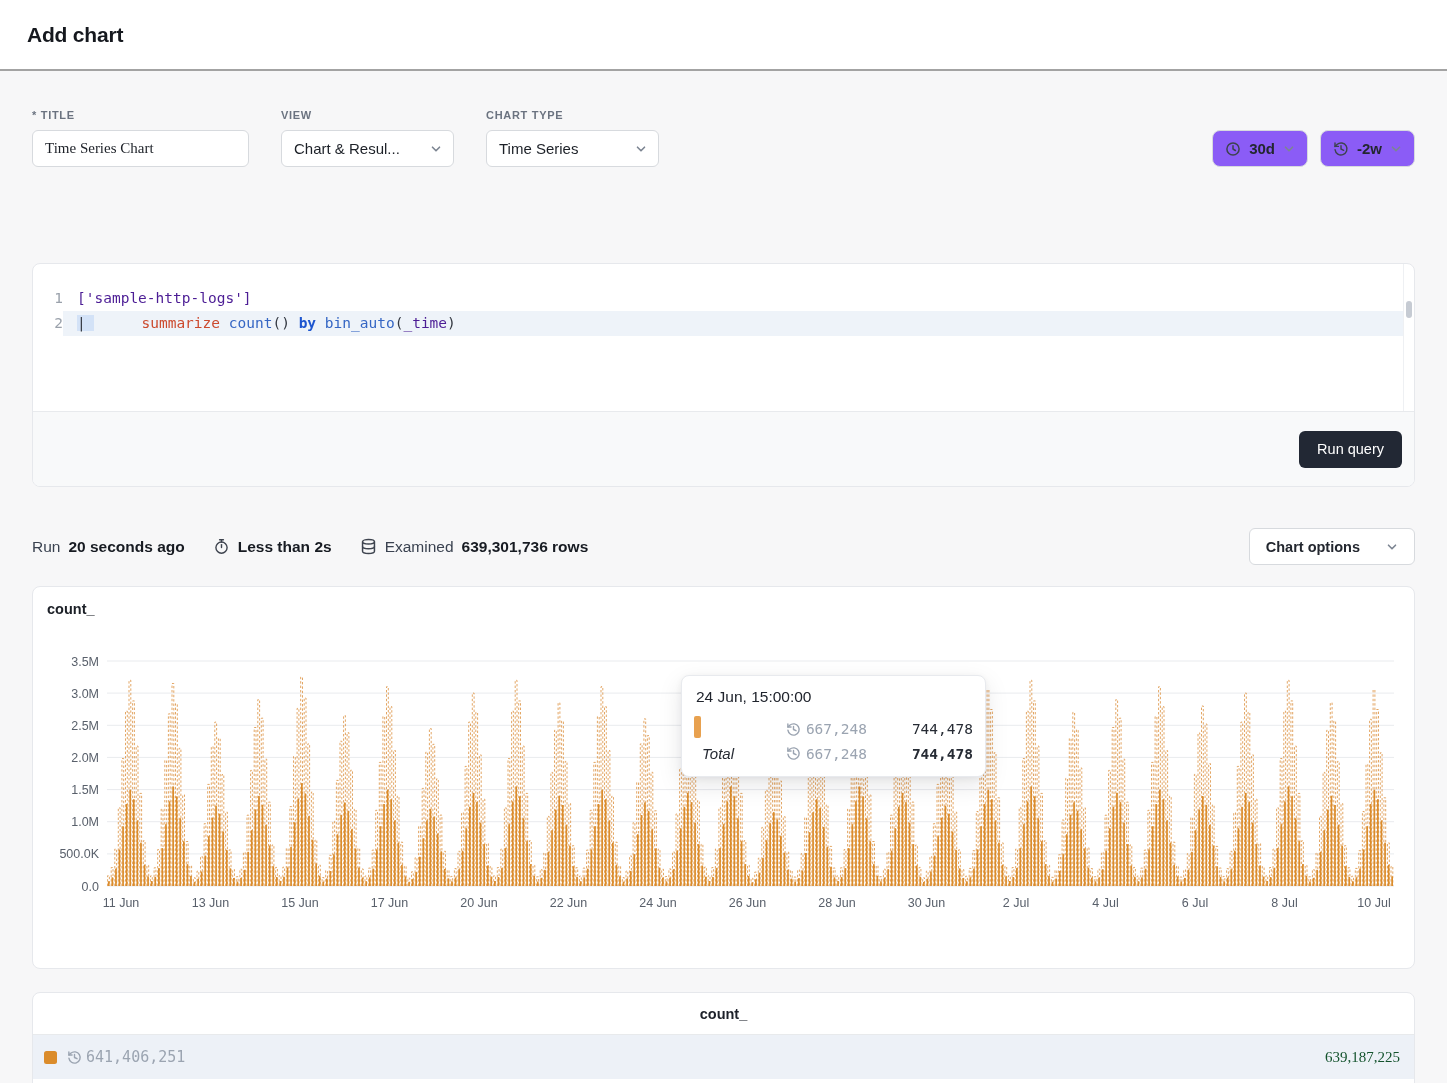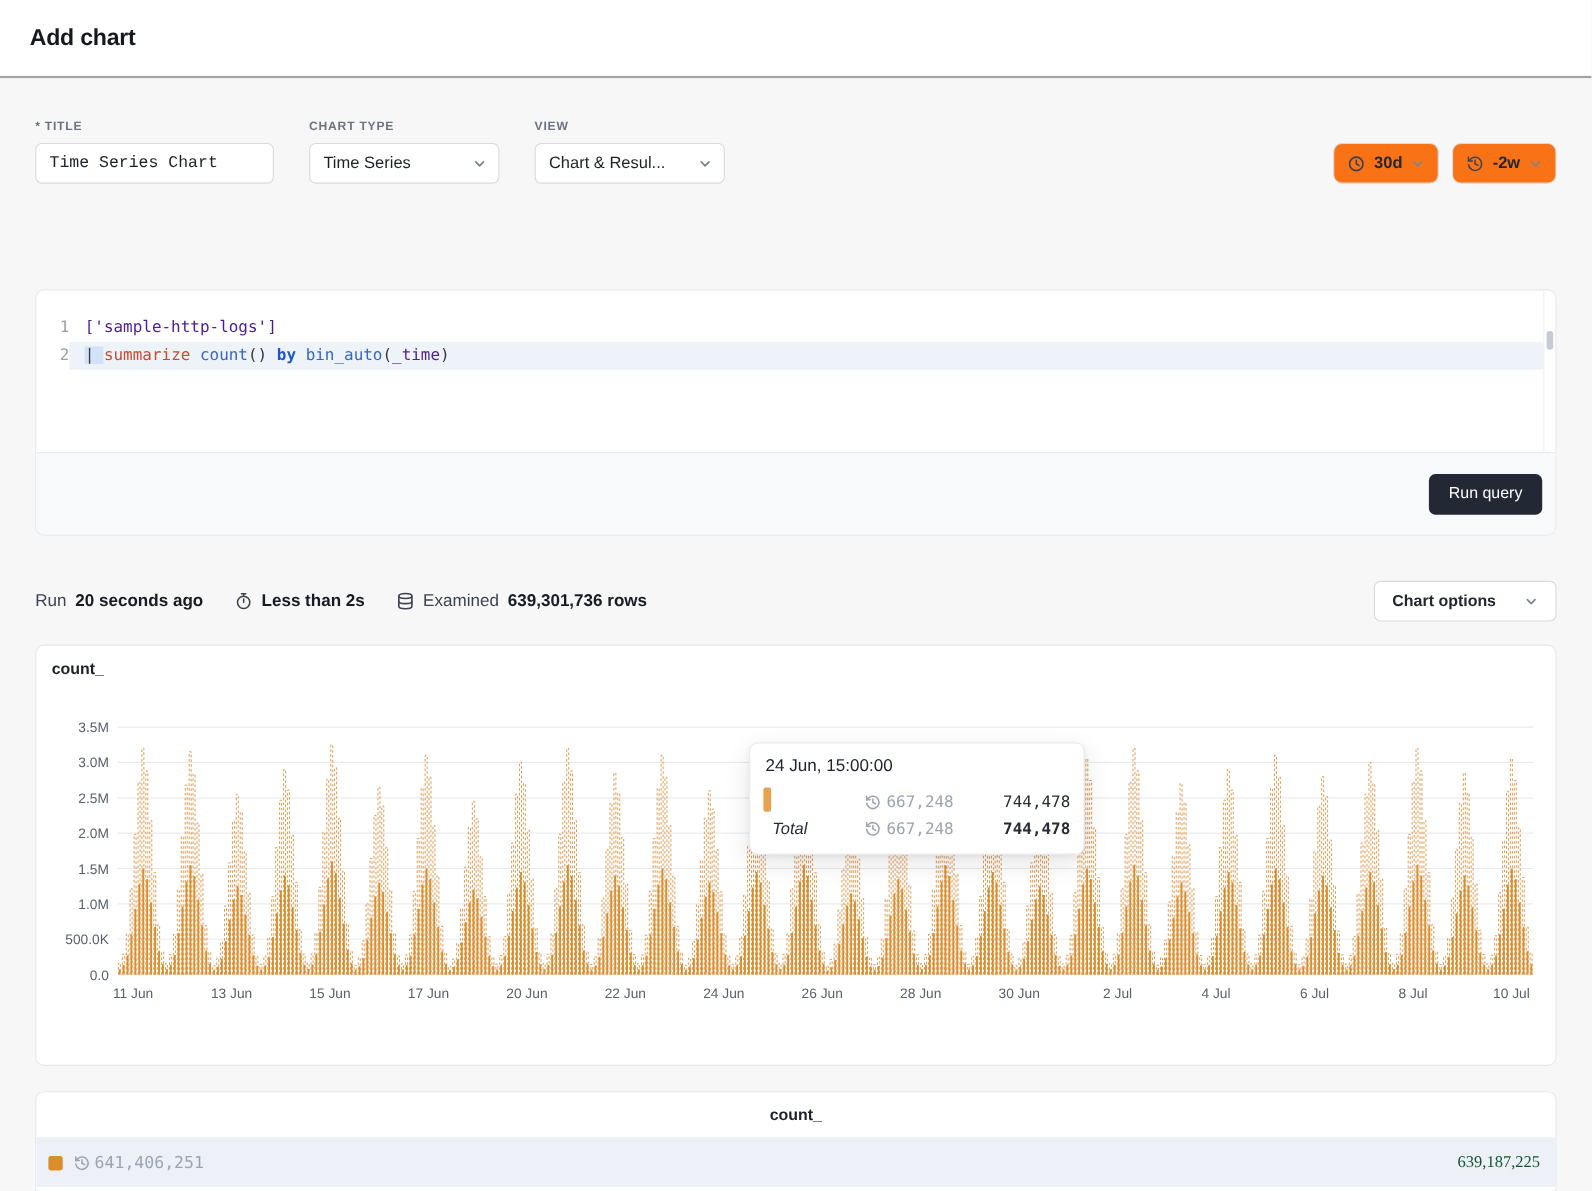--- a/index.html
+++ b/index.html
@@ -10,35 +10,35 @@
   
   .page-header { height:71px; background:#ffffff; border-bottom:2px solid #a3a3a3; display:flex; align-items:center; padding:0 27px; }
   .page-title { font-size:21px; font-weight:700; color:#15181e; letter-spacing:-0.2px; }
 
   .content { padding:0 32px; }
 
   
   .form-row { display:flex; align-items:flex-end; padding-top:38px; }
   .field { display:flex; flex-direction:column; margin-right:32px; }
   .field-label { font-size:11px; font-weight:600; color:#6b7380; letter-spacing:0.7px; margin-bottom:9px; text-transform:uppercase; }
-  .text-input { height:37px; width:217px; border:1px solid #d7dade; border-radius:6px; background:#fff; padding:0 12px; font-size:15px; color:#1c2027; font-family:Liberation Mono, monospace; outline:none; }
+  .text-input { height:37px; width:217px; border:1px solid #d7dade; border-radius:6px; background:#fff; padding:0 12px; font-size:15px; color:#1c2027; font-family:Liberation Serif, serif; outline:none; }
   .select { height:37px; width:173px; border:1px solid #d7dade; border-radius:6px; background:#fff; padding:0 11px 0 12px; font-size:15px; color:#1c2027; display:flex; align-items:center; justify-content:space-between; cursor:pointer; }
   .select .sel-text { white-space:nowrap; overflow:hidden; }
   .form-right { margin-left:auto; display:flex; gap:12px; margin-right:0; }
-  .pill { height:37px; border:1px solid #d7dade; border-radius:8px; background:#f97316; display:flex; align-items:center; gap:8px; padding:0 12px; font-size:15px; font-weight:600; color:#23272f; cursor:pointer; }
+  .pill { height:37px; border:1px solid #d7dade; border-radius:8px; background:#8b5cf6; display:flex; align-items:center; gap:8px; padding:0 12px; font-size:15px; font-weight:600; color:#23272f; cursor:pointer; }
 
   
   .query-card { margin-top:96px; background:#fff; border:1px solid #e6e8ec; border-radius:8px; overflow:hidden; position:relative; }
   .code-area { position:relative; height:147px; padding-top:22px; font-family:"DejaVu Sans Mono","Liberation Mono",monospace; font-size:14.5px; }
   .code-line { display:flex; height:25px; line-height:25px; }
   .gutter-num { width:30px; text-align:right; color:#9aa1ab; flex:none; }
   .line-text { flex:1; padding-left:14px; white-space:pre; margin-right:11px; }
   .code-line.active .line-text { background:#eef3f9; }
   .tok-str, .tok-field { color:#4c1d95; }
-  .tok-op { color:#cc4a2e; }
+  .tok-op { color:#cc4a2e;padding-left:47px; }
   .tok-fn { color:#3566c4; }
   .tok-by { color:#1d55cf; font-weight:700; }
   .tok-pun { color:#343942; }
   .tok-sel { background:#d3e2f7; }
   .editor-scrollbar { position:absolute; top:0; right:0; bottom:0; width:11px; border-left:1px solid #eef0f3; }
   .editor-scrollbar .thumb { position:absolute; top:37px; right:2px; width:6px; height:17px; background:#c6cbd3; border-radius:3px; }
   .query-footer { height:75px; background:#f8f9fa; border-top:1px solid #e8eaed; display:flex; align-items:center; justify-content:flex-end; padding:0 12px; }
   .run-button { background:#222834; color:#fff; font-size:14.5px; font-weight:500; border:none; border-radius:6px; height:37px; padding:0 18px; cursor:pointer; font-family:inherit; }
 
   
@@ -82,34 +82,34 @@
 </div>
 
 <div class="content">
 
   <div class="form-row">
     <div class="field">
       <span class="field-label">* TITLE</span>
       <input class="text-input" type="text" value="Time Series Chart" style="">
     </div>
     <div class="field">
-      <span class="field-label">CHART TYPE</span>
+      <span class="field-label">VIEW</span>
       <div class="select">
-        <span class="sel-text">Time Series</span>
+        <span class="sel-text">Chart &amp; Resul...</span>
         <span class="icon">
           <svg width="12" height="12" viewBox="0 0 12 12">
               <path d="M2.5 4.2 L6 7.8 L9.5 4.2" stroke="#7c8592" stroke-width="1.6" fill="none" stroke-linecap="round" stroke-linejoin="round"></path>
             </svg>
         </span>
       </div>
     </div>
     <div class="field">
-      <span class="field-label">VIEW</span>
+      <span class="field-label">CHART TYPE</span>
       <div class="select">
-        <span class="sel-text">Chart &amp; Resul...</span>
+        <span class="sel-text">Time Series</span>
         <span class="icon">
           <svg width="12" height="12" viewBox="0 0 12 12">
               <path d="M2.5 4.2 L6 7.8 L9.5 4.2" stroke="#7c8592" stroke-width="1.6" fill="none" stroke-linecap="round" stroke-linejoin="round"></path>
             </svg>
         </span>
       </div>
     </div>
     <div class="form-right">
       <div class="pill">
         <span class="icon">

